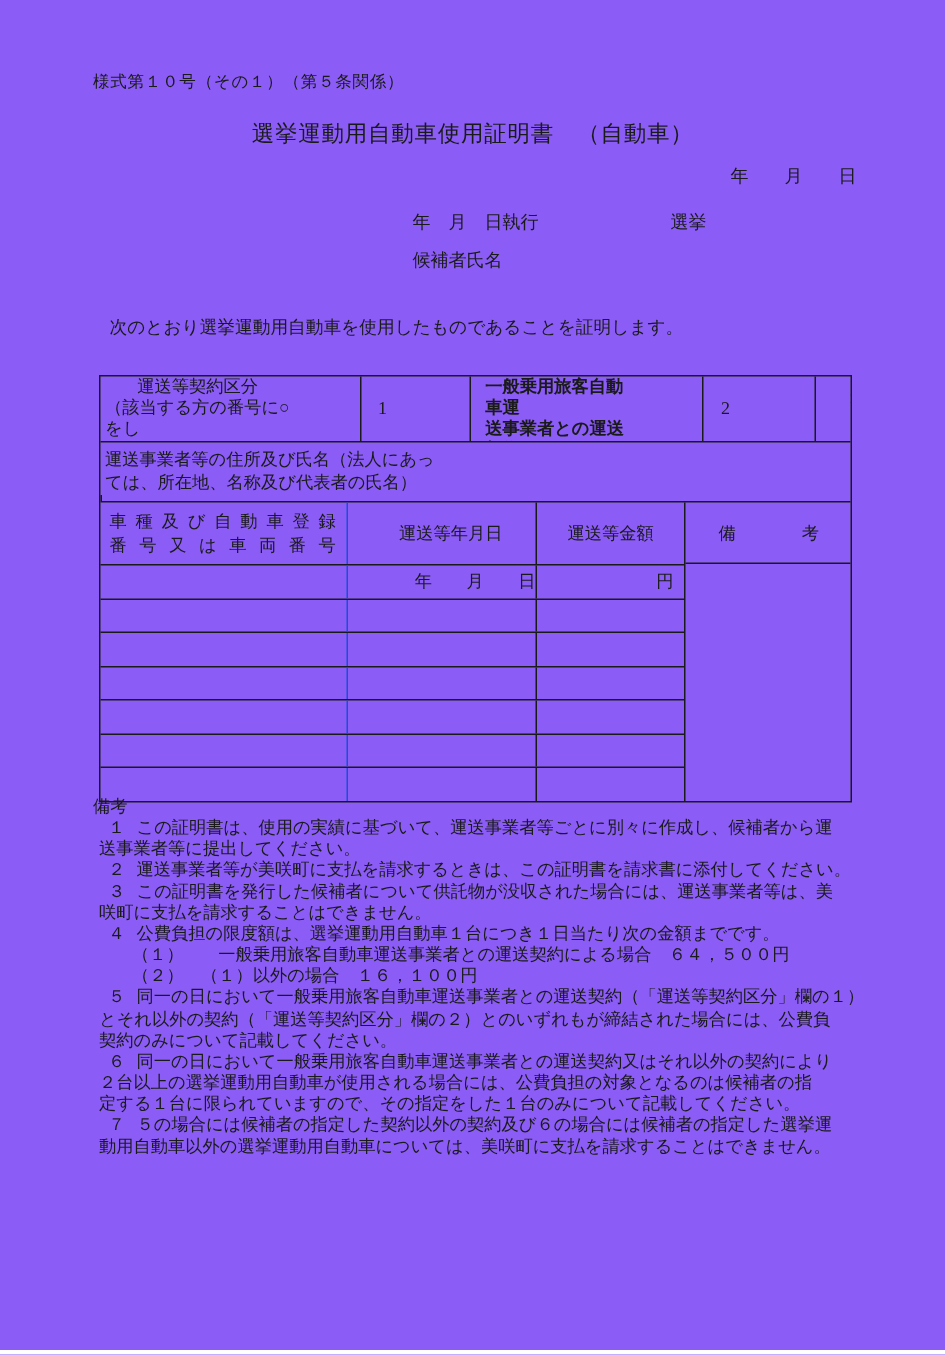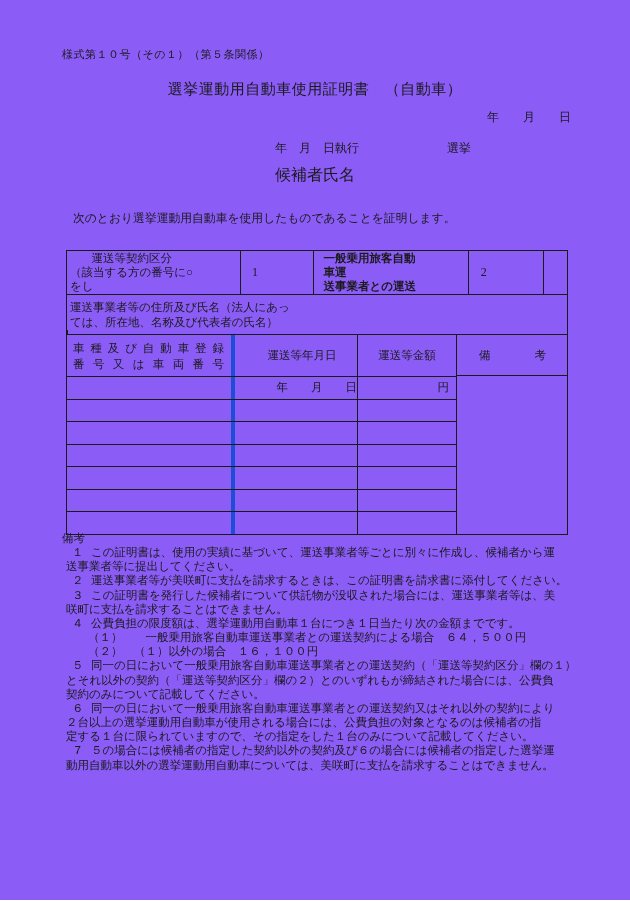--- a/index.html
+++ b/index.html
@@ -6,21 +6,21 @@
   .page{
     position:relative;width:630px;height:900px;background:#8b5cf6;color:#1a1a1a;
     font-family:"Liberation Serif","DejaVu Serif",serif;font-size:11.5px;overflow:hidden;
   }
   .abs{position:absolute;white-space:nowrap;}
   #form-number{left:62px;top:47px;font-size:11px;letter-spacing:0.5px;}
   #page-title{left:0;width:630px;top:80px;text-align:center;font-size:15px;letter-spacing:0.5px;}
   #issue-date{right:59px;top:109px;font-size:12px;}
   #election-line{left:275px;top:140px;font-size:12px;}
   #election-line .suffix{margin-left:88px;}
-  #candidate-line{left:275px;top:165px;font-size:16px;}
+  #candidate-line{left:275px;top:165px;font-size:12px;}
   #certify{left:73px;top:211px;font-size:11.8px;}
 
   
   .form-table{position:absolute;left:66px;top:250px;width:502px;border:1px solid #1a1a1a;box-sizing:border-box;}
   .form-table *{box-sizing:border-box;}
   .trow{display:flex;width:100%;}
   .trow1{height:43px;gap:44px;}
   .trow2{height:40px;border-top:1px solid #1a1a1a;flex-direction:column;}
   .cell{border-left:1px solid #1a1a1a;overflow:hidden;}
   .cell.first{border-left:none;}
@@ -30,21 +30,21 @@
   .c-opt1{width:138px;padding:1px 0 0 9px;line-height:13.9px;font-weight:bold;}
   .c-num2{width:40px;display:flex;align-items:center;justify-content:center;font-size:12px;}
   .c-opt2{flex:1;padding:0 0 0 23px;line-height:14px;display:flex;flex-direction:column;justify-content:center;}
   .c-addr{width:234px;padding:5px 0 0 3px;line-height:15px;}
   .c-addrval{flex:1;}
 
   .sectionC{display:flex;border-top:1px solid #1a1a1a;}
   .c-left{width:389px;}
   .hrow{display:flex;height:41px;}
   .colA{width:164px;padding:5px 7px 0 6px;line-height:16px;}
-  .colB{width:126px;border-left:4px solid #1d4ed8;display:flex;align-items:center;justify-content:center;padding-left:12px;}
+  .colB{width:126px;border-left:1px solid #1d4ed8;display:flex;align-items:center;justify-content:center;padding-left:12px;}
   .colC{width:99px;border-left:1px solid #1a1a1a;display:flex;align-items:center;justify-content:center;}
   .d-row{display:flex;height:22.57px;border-top:1px solid #1a1a1a;}
   .d-row .colB{justify-content:flex-end;}
   .d-row .colC{justify-content:flex-end;padding-right:7px;}
   .c-right{flex:1;border-left:1px solid #1a1a1a;display:flex;flex-direction:column;}
   .c-right-header{height:41px;border-bottom:1px solid #1a1a1a;padding:0 21px 0 22px;display:flex;align-items:center;}
   .c-right-header .cjust{width:100%;}
   .c-right-body{flex:1;}
 
   

